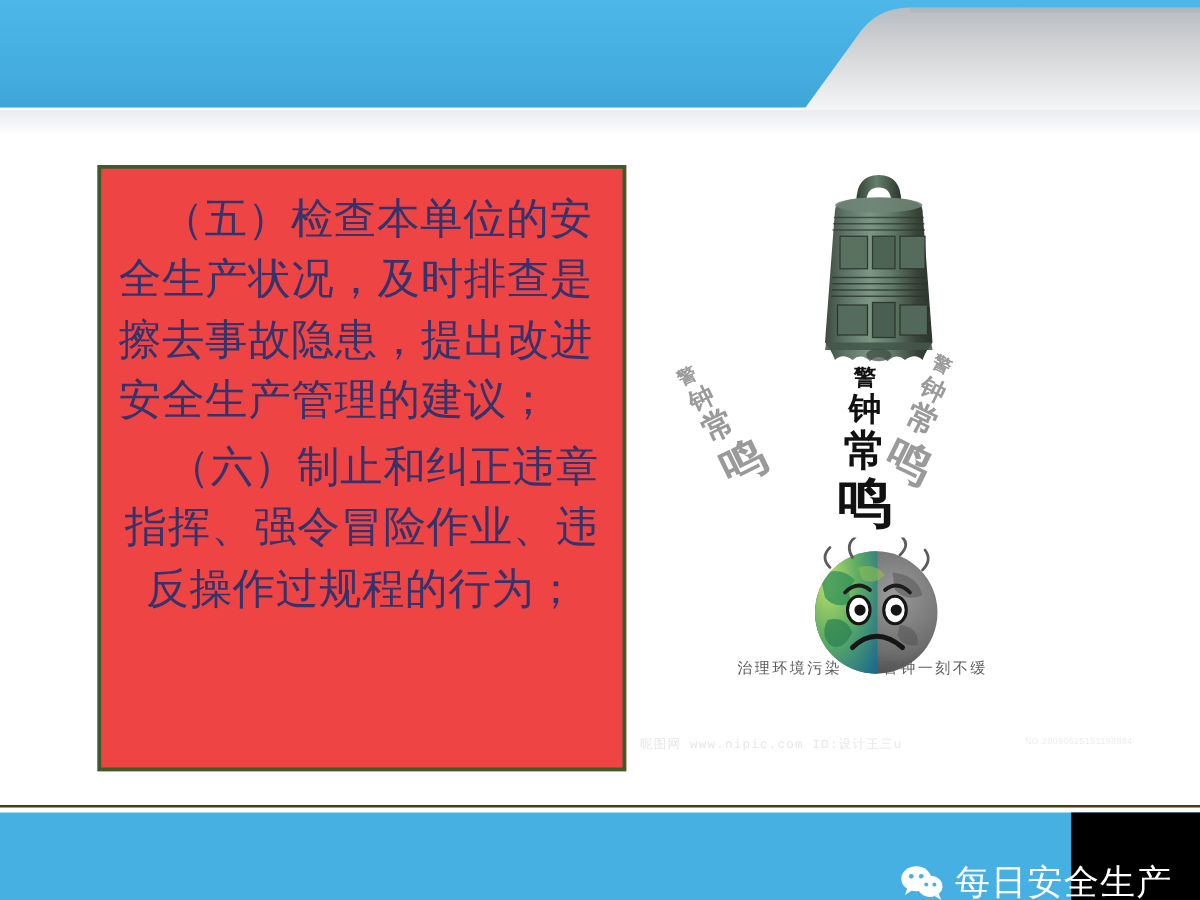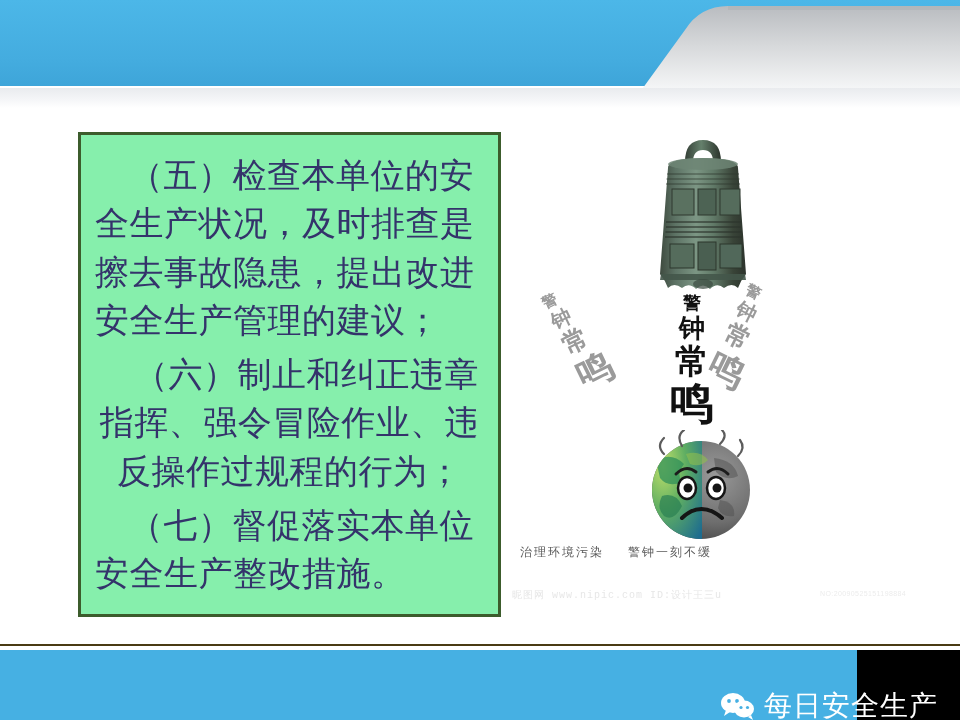--- a/index.html
+++ b/index.html
@@ -48,21 +48,21 @@
   }
 
   
   .text-box {
     position: absolute;
     left: 78px;
     top: 132px;
     width: 423px;
     height: 485px;
     border: 3px solid #3c5c2c;
-    background: #86efac;
+    background: #ef4444;
     box-sizing: border-box;
     padding: 16px 14px 8px 14px;
   }
   .para {
     color: #34336b;
     font-family: "DejaVu Sans", "Liberation Sans", sans-serif;
     font-size: 34px;
     line-height: 1.42;
     letter-spacing: 0.5px;
     text-indent: 34px;
@@ -140,24 +140,24 @@
     position: absolute;
     left: 122px;
     top: 300px;
     width: 118px;
     height: 118px;
   }
 
   .pic-caption {
     position: absolute;
     left: 0;
-    top: 414px;
+    top: 396px;
     width: 340px;
-    text-align: left;
-    font-family: Liberation Serif, serif;
+    text-align: center;
+    font-family: Liberation Mono, monospace;
     font-size: 12px;
     color: #5a5a5a;
     letter-spacing: 2px;
   }
   .pic-caption .gap { display:inline-block; width: 14px; }
 
   .watermark {
     position: absolute;
     left: -8px;
     top: 458px;
@@ -243,21 +243,20 @@
 
       <path d="M728,6 Q700,6 685,30 L640,92 L960,92 L960,6 Z" fill="url(#grayGrad)"></path>
       <path d="M728,6 L960,6 L960,10 L728,10 Z" fill="#aeb2b6" opacity="0.6"></path>
     </svg>
     <div class="top-grayline"></div>
   </div>
 
   <div class="text-box">
     <p class="para p1">（五）检查本单位的安全生产状况，及时排查是擦去事故隐患，提出改进安全生产管理的建议；</p>
     <p class="para p2">（六）制止和纠正违章指挥、强令冒险作业、违反操作过规程的行为；</p>
-    <p class="para p3">（七）督促落实本单位安全生产整改措施。</p>
   </div>
 
   <div class="pic-area">
 
     <div class="bell-holder">
       <svg viewBox="0 0 150 190" width="150" height="190">
         <defs>
           <linearGradient id="bellG" x1="0" y1="0" x2="1" y2="0">
             <stop offset="0%" stop-color="#3e4a3f"></stop>
             <stop offset="18%" stop-color="#5d7365"></stop>

